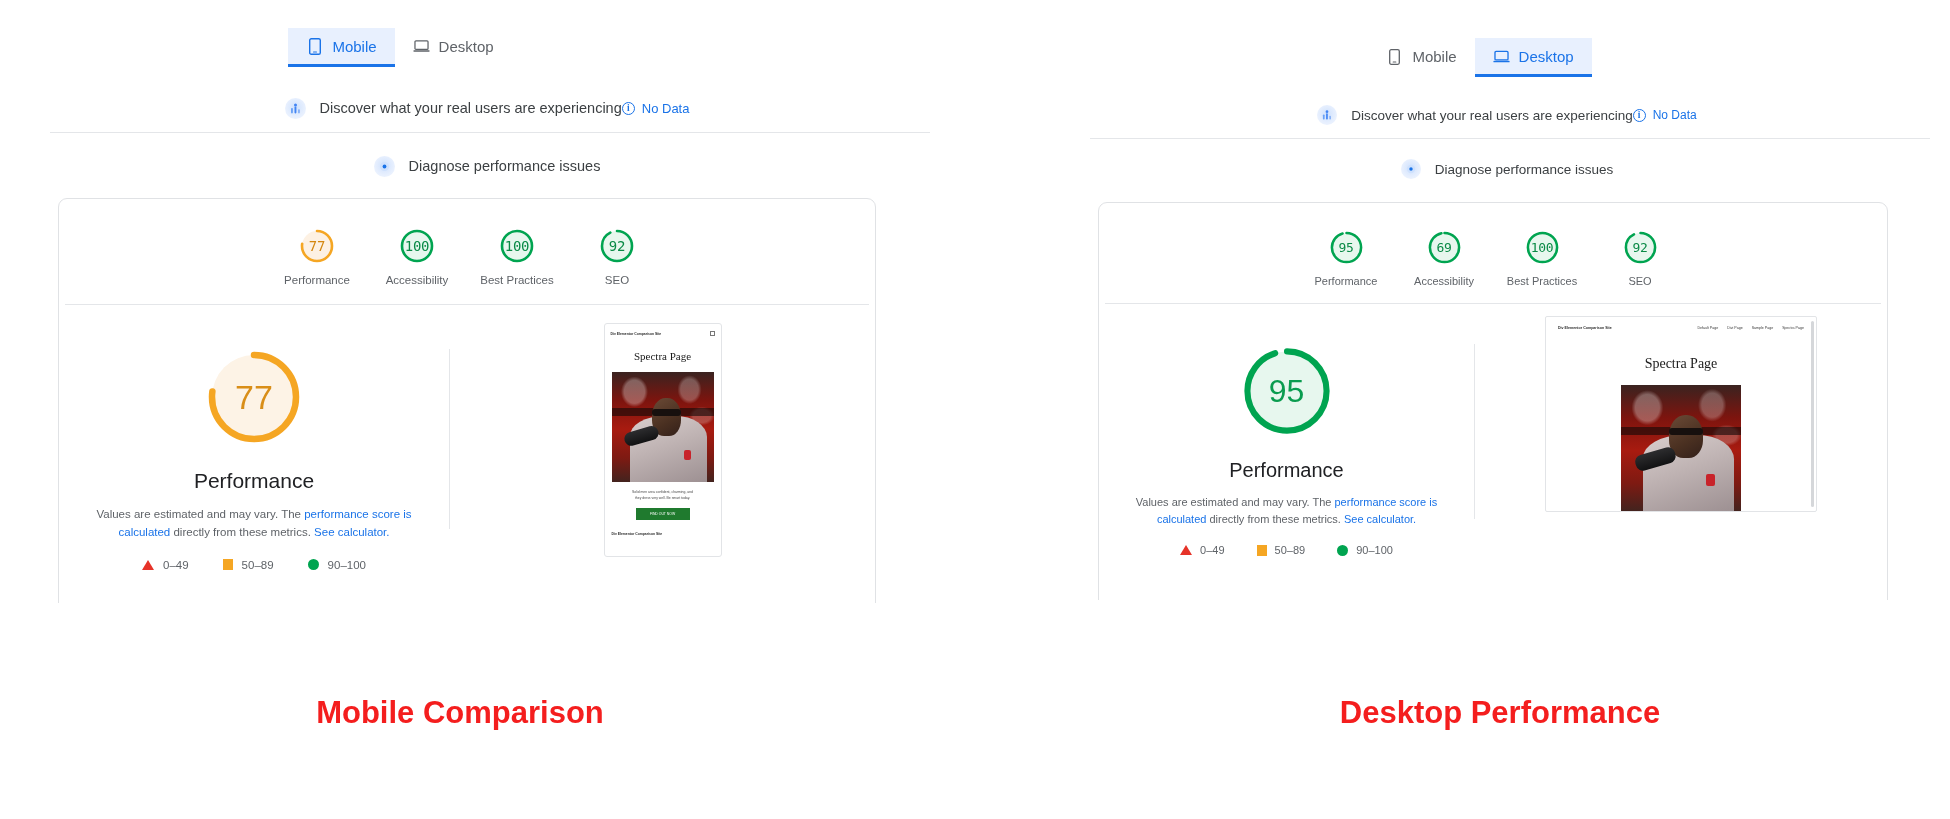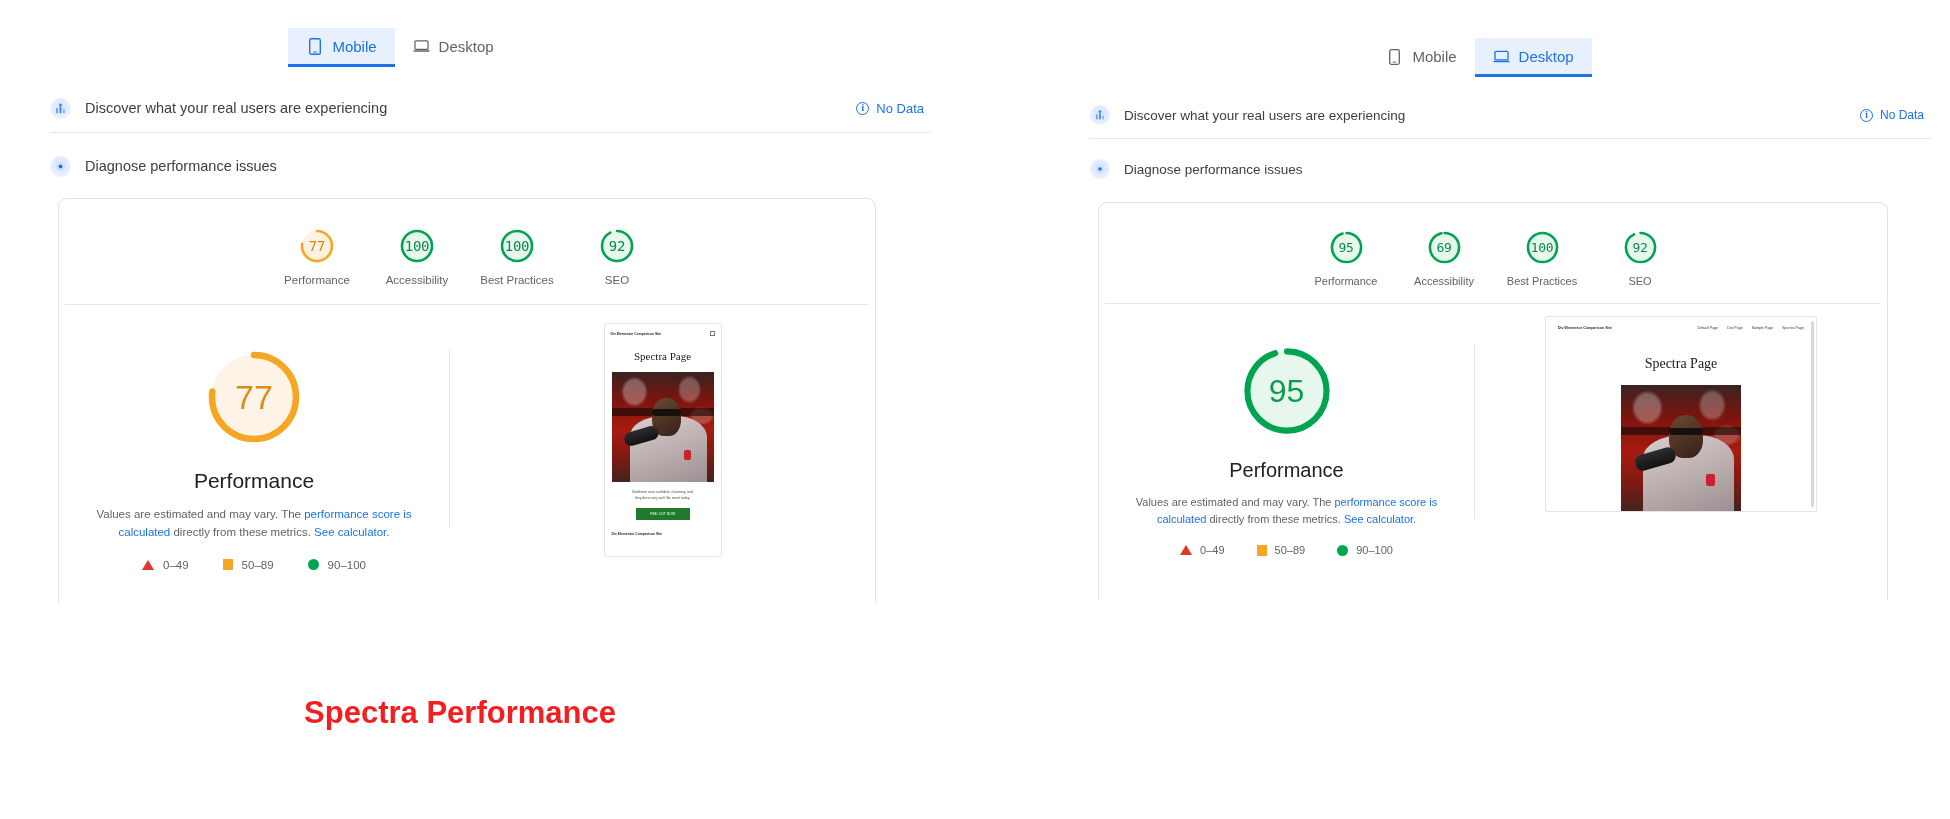--- a/index.html
+++ b/index.html
@@ -20,21 +20,21 @@
     display: flex; align-items: center; gap: 9px;
     padding: 10px 18px 9px 18px;
     font-size: 15px; color: #5f6368; white-space: nowrap;
     border-bottom: 3px solid transparent; position: relative;
   }
   .tab.active { color: #1a73e8; background: #e8f0fe; border-bottom-color: #1a73e8; }
   .tab .ti { display:inline-flex; width:17px; height:17px; align-items:center; justify-content:center; }
   .tab svg { display:block; }
 
   .rowline {
-    display: flex; align-items: center; justify-content: space-between;
+    display: flex; align-items: center; justify-content: center;
     padding: 0 6px 0 0;
   }
   .rowleft { display: flex; align-items: center; gap: 14px; }
   .circicon {
     width: 21px; height: 21px; border-radius: 50%;
     background: radial-gradient(circle at 50% 45%, #cfe1fd 0%, #e8f0fe 62%, #f1f6fe 100%);
     display: flex; align-items: center; justify-content: center; flex: none;
   }
   .rowtitle { font-size: 14.5px; color: #3c4043; }
   .nodata { display:flex; align-items:center; gap:7px; color:#1a73e8; font-size:13px; }
@@ -266,21 +266,21 @@
             <div class="th-btn" style="font-size:3.4px; width:54px; padding:4px 0; margin-top:8px;">FIND OUT NOW</div>
             <div class="th-foot" style="font-size:3.4px; margin:12px 7px 0 7px;">Div Elementor Comparison Site</div>
           </div>
         </div>
       </div>
     </div>
 
     <div class="fadecut" style="top:575px; height:40px; width:880px;"></div>
   </div>
 
-  <div class="caption" style="left:120px; top:695px; width:680px;">Spectra Performance</div>
+  <div class="caption" style="left:120px; top:695px; width:680px;">Mobile Comparison</div>
 
   <div class="psi" id="panel-desktop" style="left:1090px; top:38px; width:840px; height:575px;">
 
     <div class="tabbar" style="position:absolute; left:290px; top:0; width:200px;">
       <div class="tab">
         <span class="ti">
           <svg width="11" height="16" viewBox="0 0 11 16">
               <rect x="0.7" y="0.7" width="9.6" height="14.6" rx="1.5" fill="none" stroke="#5f6368" stroke-width="1.3"></rect>
               <rect x="3.6" y="12.6" width="3.8" height="1" rx="0.5" fill="#5f6368"></rect>
             </svg>
@@ -430,14 +430,15 @@
             </div>
             <div class="scrollbar"></div>
           </div>
         </div>
       </div>
     </div>
 
     <div class="fadecut" style="top:562px; height:40px; width:840px;"></div>
   </div>
 
+  <div class="caption" style="left:1180px; top:695px; width:640px;">Desktop Performance</div>
 
 </div>
 
 </body></html>

